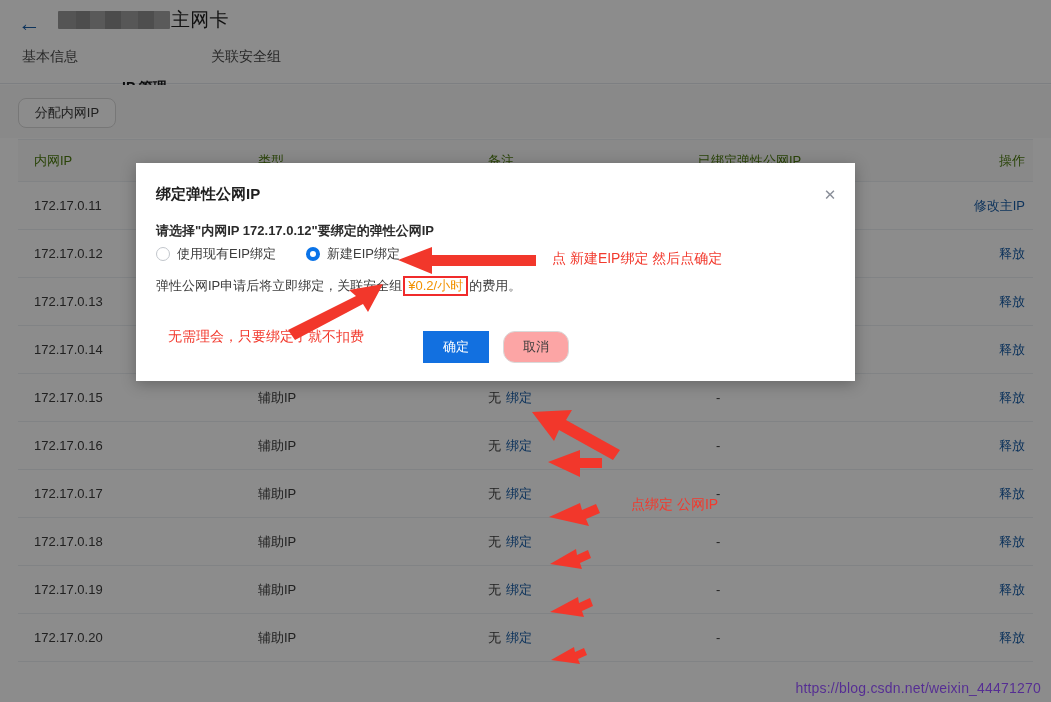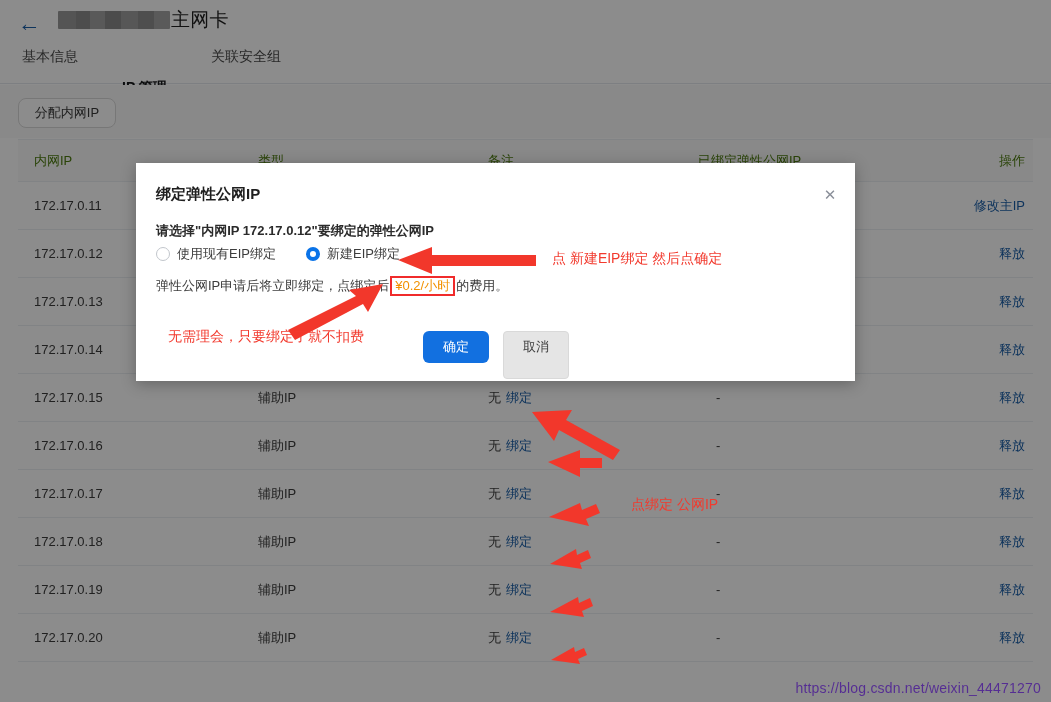--- a/index.html
+++ b/index.html
@@ -217,33 +217,33 @@
   }
   .btn-ok {
     position: absolute; left: 287px; top: 168px;
     width: 66px; height: 32px;
     background: #1270e0;
     color: #ffffff;
     font-size: 13px;
     line-height: 32px;
     text-align: center;
     cursor: pointer;
-    border-radius: 6px;
+    border-radius: 0;
   }
   .btn-cancel {
     position: absolute; left: 367px; top: 168px;
-    width: 66px; height: 48px;
-    background: #e5e5e5;
+    width: 66px; height: 32px;
+    background: #fca5a5;
     border: 1px solid #d9d9d9;
     color: #3c3c3c;
     font-size: 13px;
     line-height: 30px;
     text-align: center;
     cursor: pointer;
-    border-radius: 4px;
+    border-radius: 12px;
   }
   
   .anno {
     position: absolute;
     z-index: 90;
     color: #f23a2e;
     font-size: 14px;
     white-space: nowrap;
     line-height: 21px;
     pointer-events: none;
@@ -375,21 +375,21 @@
         <span class="radio-circle"></span>
         <span>使用现有EIP绑定</span>
       </div>
       <div class="radio-item checked">
         <span class="radio-circle"></span>
         <span>新建EIP绑定</span>
       </div>
     </div>
 
     <div class="modal-note">
-      <span>弹性公网IP申请后将立即绑定，点绑定后 </span>
+      <span>弹性公网IP申请后将立即绑定，关联安全组 </span>
         <span class="price-box">¥0.2/小时</span>
         <span>的费用。</span>
     </div>
 
     <div class="btn-ok">确定</div>
     <div class="btn-cancel">取消</div>
   </div>
 
   <svg class="anno-svg" viewBox="0 0 1051 702">
     <g fill="#f2372b">

